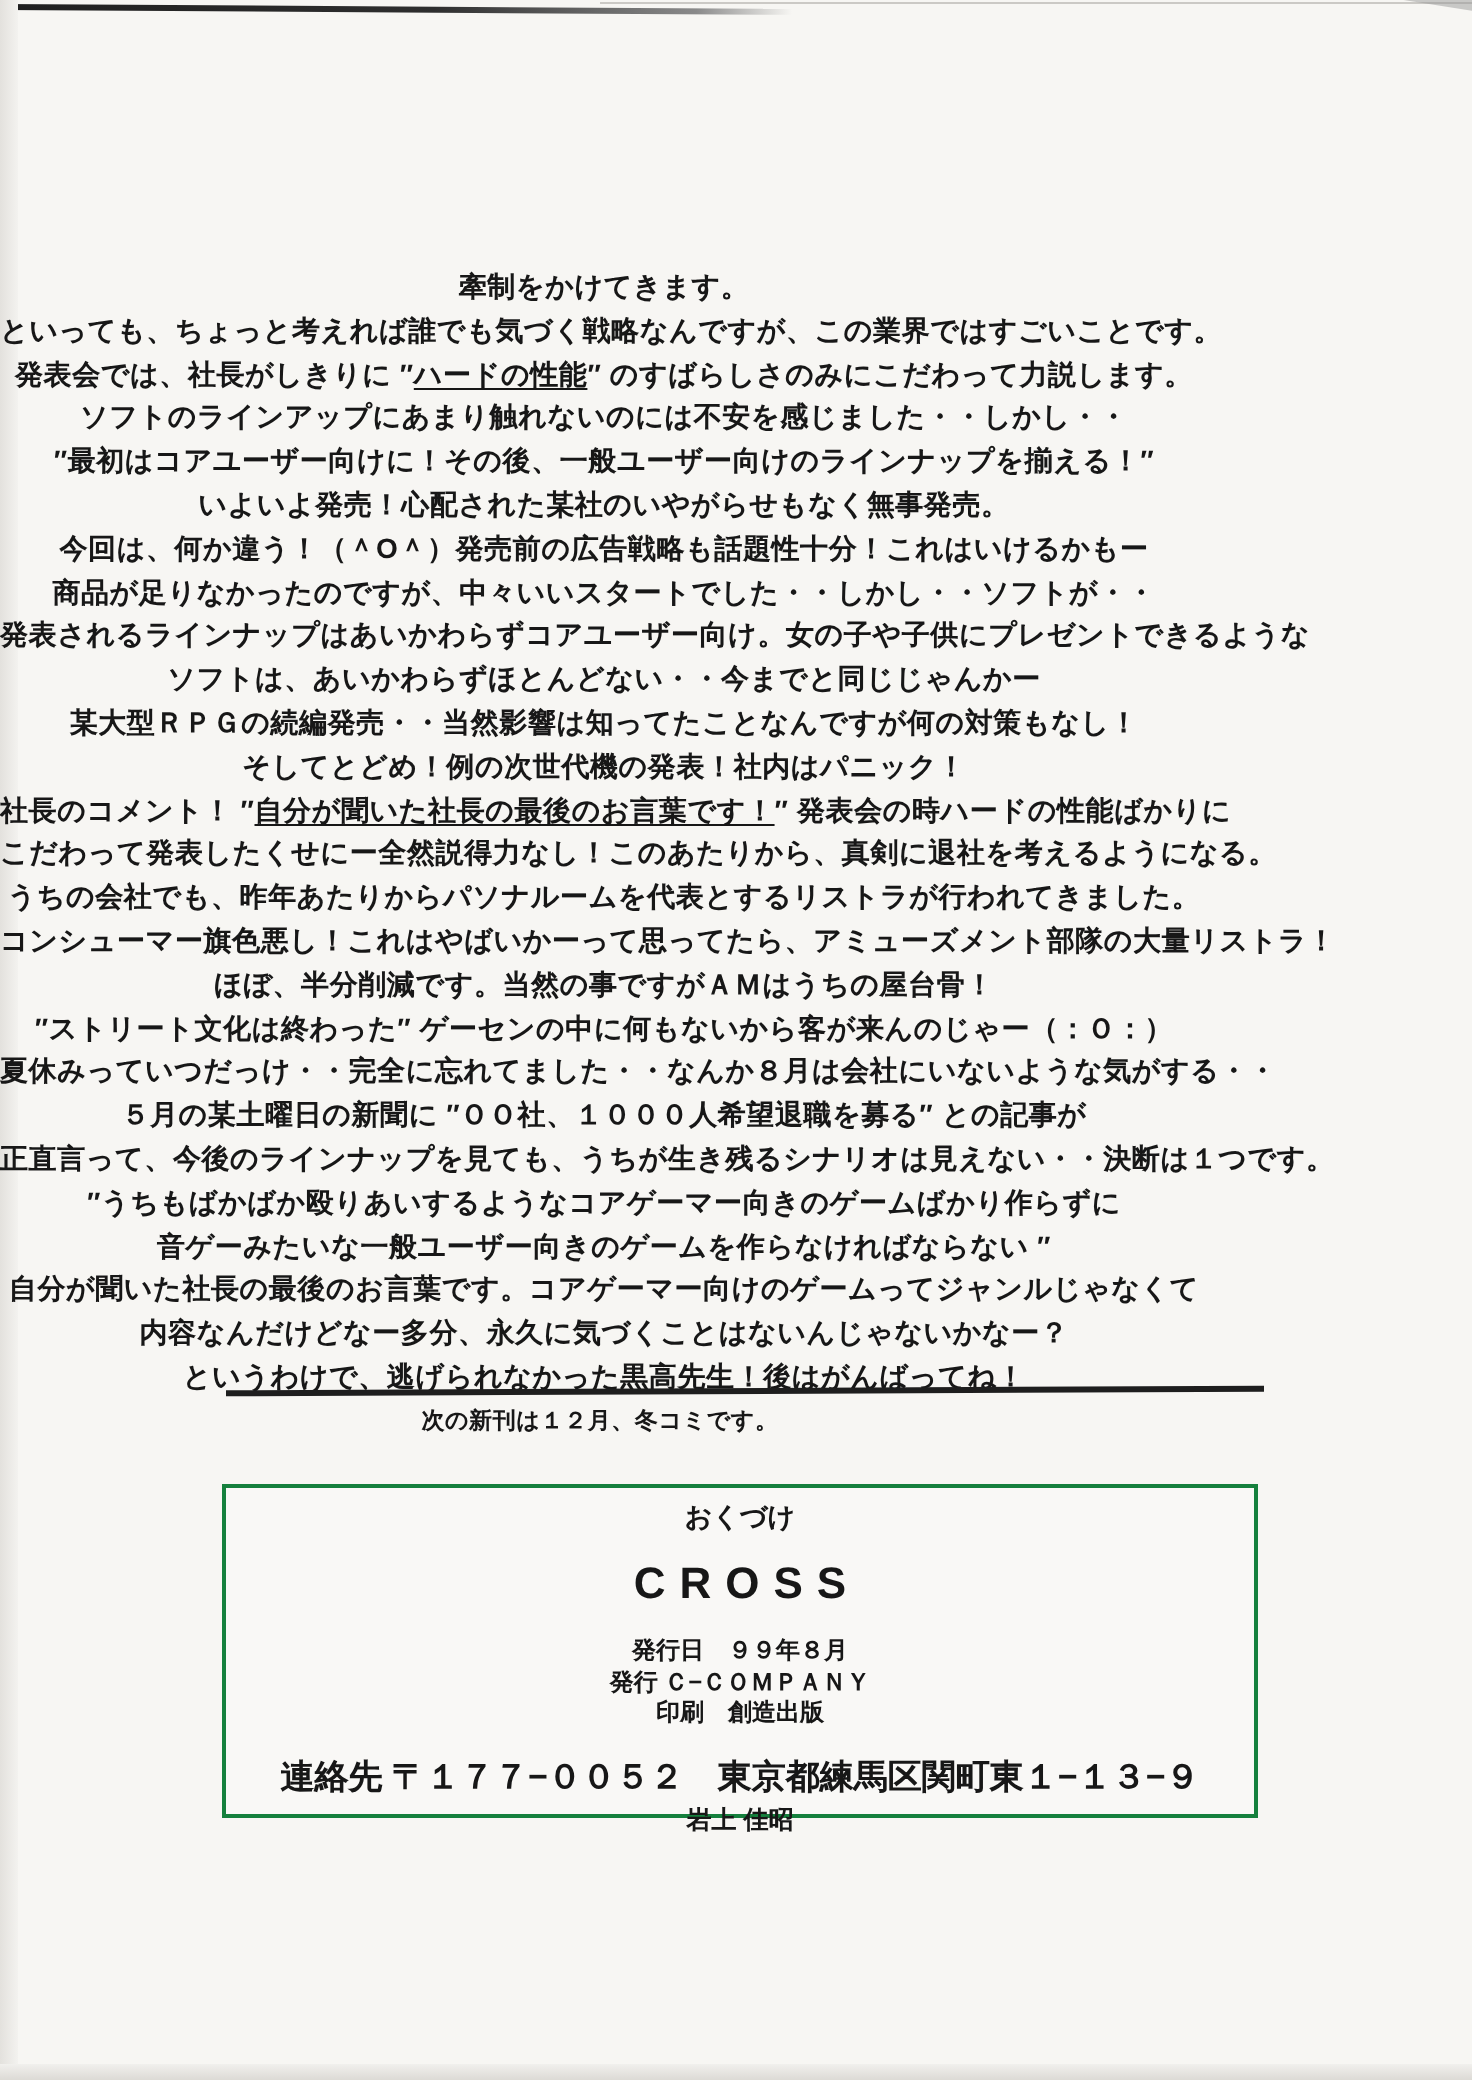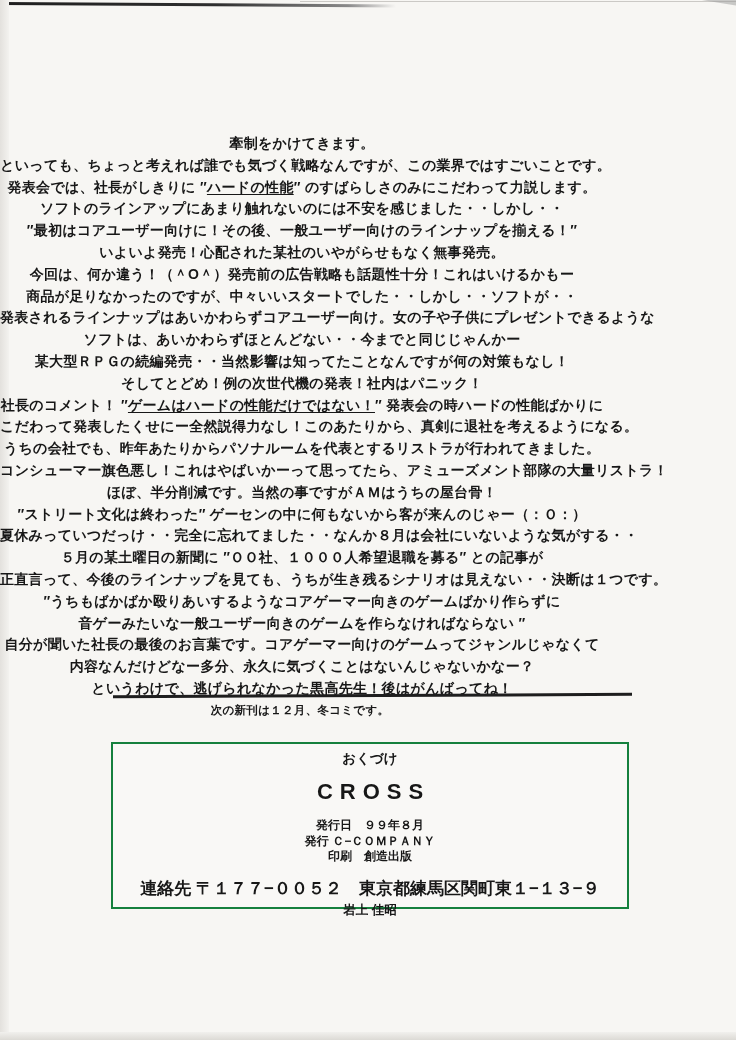--- a/index.html
+++ b/index.html
@@ -55,21 +55,21 @@
     <div class="bline"><span>発表会では、社長がしきりに ″</span><span class="u">ハードの性能</span><span>″ のすばらしさのみにこだわって力説します。</span></div>
     <div class="bline"><span>ソフトのラインアップにあまり触れないのには不安を感じました・・しかし・・</span></div>
     <div class="bline"><span>″最初はコアユーザー向けに！その後、一般ユーザー向けのラインナップを揃える！″</span></div>
     <div class="bline"><span>いよいよ発売！心配された某社のいやがらせもなく無事発売。</span></div>
     <div class="bline"><span>今回は、何か違う！（＾O＾）発売前の広告戦略も話題性十分！これはいけるかもー</span></div>
     <div class="bline"><span>商品が足りなかったのですが、中々いいスタートでした・・しかし・・ソフトが・・</span></div>
     <div class="bline"><span>発表されるラインナップはあいかわらずコアユーザー向け。女の子や子供にプレゼントできるような</span></div>
     <div class="bline"><span>ソフトは、あいかわらずほとんどない・・今までと同じじゃんかー</span></div>
     <div class="bline"><span>某大型ＲＰＧの続編発売・・当然影響は知ってたことなんですが何の対策もなし！</span></div>
     <div class="bline"><span>そしてとどめ！例の次世代機の発表！社内はパニック！</span></div>
-    <div class="bline"><span>社長のコメント！ ″</span><span class="u">ゲームはハードの性能だけではない！</span><span>″ 発表会の時ハードの性能ばかりに</span></div>
+    <div class="bline"><span>社長のコメント！ ″</span><span class="u">自分が聞いた社長の最後のお言葉です！</span><span>″ 発表会の時ハードの性能ばかりに</span></div>
     <div class="bline"><span>こだわって発表したくせにー全然説得力なし！このあたりから、真剣に退社を考えるようになる。</span></div>
     <div class="bline"><span>うちの会社でも、昨年あたりからパソナルームを代表とするリストラが行われてきました。</span></div>
     <div class="bline"><span>コンシューマー旗色悪し！これはやばいかーって思ってたら、アミューズメント部隊の大量リストラ！</span></div>
     <div class="bline"><span>ほぼ、半分削減です。当然の事ですがＡＭはうちの屋台骨！</span></div>
     <div class="bline"><span>″ストリート文化は終わった″ ゲーセンの中に何もないから客が来んのじゃー（：Ｏ：）</span></div>
     <div class="bline"><span>夏休みっていつだっけ・・完全に忘れてました・・なんか８月は会社にいないような気がする・・</span></div>
     <div class="bline"><span>５月の某土曜日の新聞に ″ＯＯ社、１０００人希望退職を募る″ との記事が</span></div>
     <div class="bline"><span>正直言って、今後のラインナップを見ても、うちが生き残るシナリオは見えない・・決断は１つです。</span></div>
     <div class="bline"><span>″うちもばかばか殴りあいするようなコアゲーマー向きのゲームばかり作らずに</span></div>
     <div class="bline"><span>音ゲーみたいな一般ユーザー向きのゲームを作らなければならない ″</span></div>

